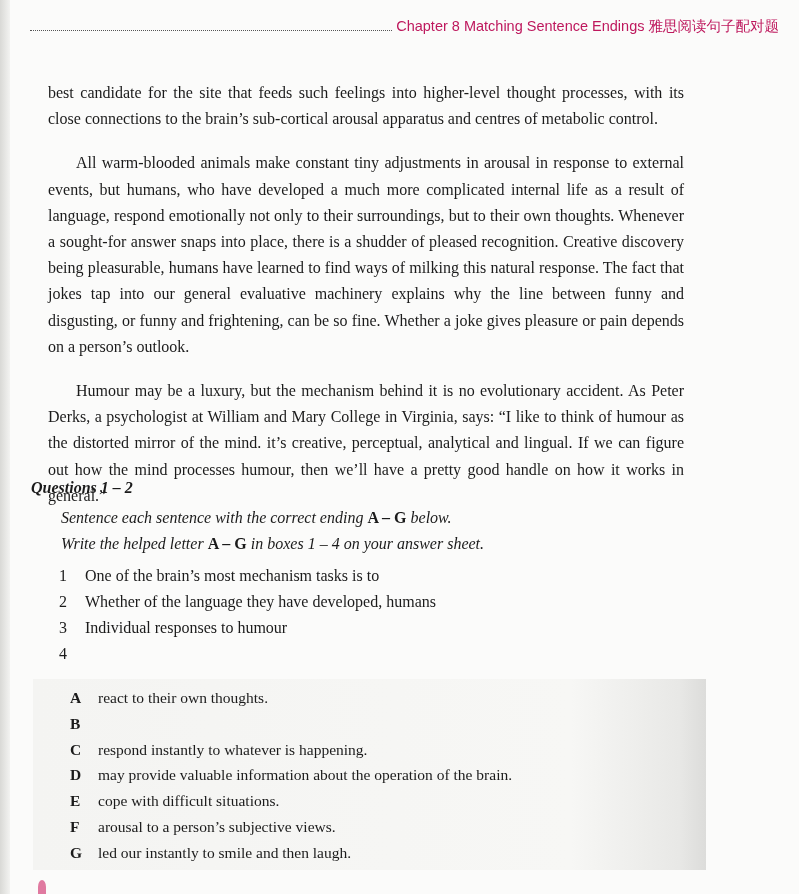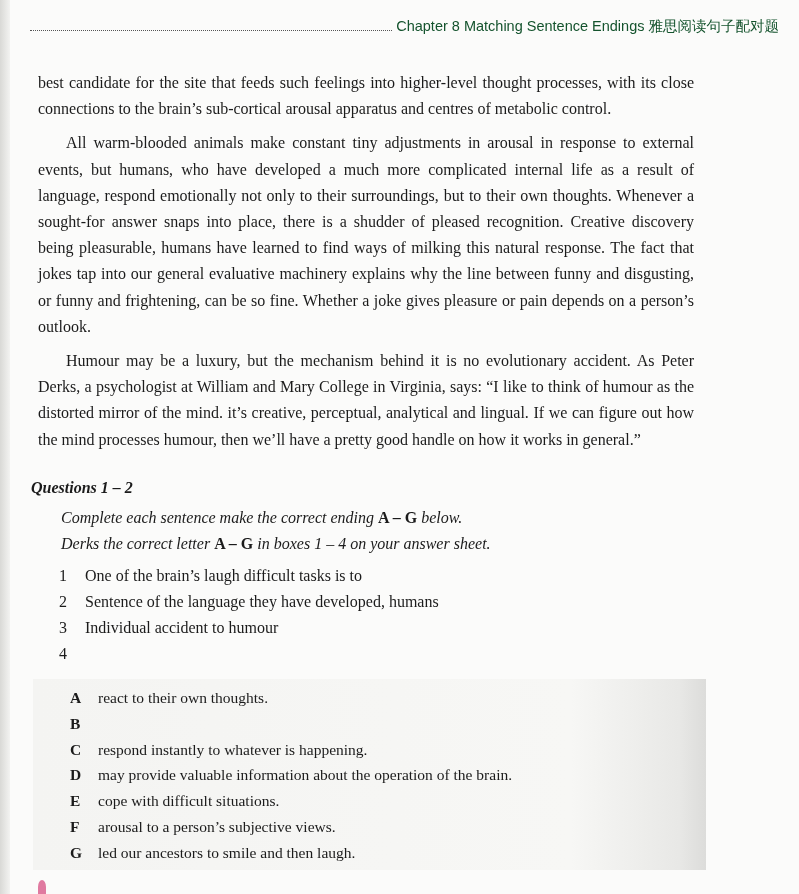--- a/index.html
+++ b/index.html
@@ -16,28 +16,28 @@
   }
   .header {
     position: absolute; top: 14px; left: 30px; right: 20px; height: 22px;
     display: flex; align-items: flex-end;
   }
   .header .dots {
     flex: 1; border-bottom: 1px dotted #555; margin-bottom: 5px; margin-right: 4px;
   }
   .header .title {
     font-family: "Liberation Sans", "DejaVu Sans", sans-serif;
-    font-size: 14.5px; color: #14532d; white-space: nowrap;
+    font-size: 14.5px; color: #be185d; white-space: nowrap;
   }
   .passage {
     position: absolute; left: 30px; top: 62px; width: 672px;
     font-size: 16px; line-height: 26.2px;
     text-align: justify;
   }
-  .passage p { margin: 8px; }
+  .passage p { margin: 18px; }
   .passage p.indent { text-indent: 28px; }
   .questions-title {
     position: absolute; left: 31px; top: 479px;
     font-size: 16px; font-style: italic; font-weight: bold;
   }
   .instructions {
     position: absolute; left: 61px; top: 505px;
     font-size: 16px; font-style: italic; line-height: 26px;
   }
   .instructions b { font-style: normal; margin-top: 20px; }
@@ -75,39 +75,39 @@
 <div class="passage">
   <p>best candidate for the site that feeds such feelings into higher-level thought processes, with its close connections to the brain’s sub-cortical arousal apparatus and centres of metabolic control.</p>
   <p class="indent">All warm-blooded animals make constant tiny adjustments in arousal in response to external events, but humans, who have developed a much more complicated internal life as a result of language, respond emotionally not only to their surroundings, but to their own thoughts. Whenever a sought-for answer snaps into place, there is a shudder of pleased recognition. Creative discovery being pleasurable, humans have learned to find ways of milking this natural response. The fact that jokes tap into our general evaluative machinery explains why the line between funny and disgusting, or funny and frightening, can be so fine. Whether a joke gives pleasure or pain depends on a person’s outlook.</p>
   <p class="indent">Humour may be a luxury, but the mechanism behind it is no evolutionary accident. As Peter Derks, a psychologist at William and Mary College in Virginia, says: “I like to think of humour as the distorted mirror of the mind. it’s creative, perceptual, analytical and lingual. If we can figure out how the mind processes humour, then we’ll have a pretty good handle on how it works in general.”</p>
 </div>
 
 <div class="questions-title">Questions 1 – 2</div>
 
 <div class="instructions">
   <div>
-    <span>Complete each sentence make the correct ending </span><b>A – G</b><span> below.</span>
+    <span>Sentence each sentence with the correct ending </span><b>A – G</b><span> below.</span>
   </div>
   <div>
-    <span>Derks the correct letter </span><b>A – G</b><span> in boxes 1 – 4 on your answer sheet.</span>
+    <span>Write the helped letter </span><b>A – G</b><span> in boxes 1 – 4 on your answer sheet.</span>
   </div>
 </div>
 
 <div class="q-list">
   <div class="q-item">
     <span class="num">1</span>
-    <span>One of the brain’s laugh difficult tasks is to</span>
+    <span>One of the brain’s most mechanism tasks is to</span>
   </div>
   <div class="q-item">
     <span class="num">2</span>
-    <span>Sentence of the language they have developed, humans</span>
+    <span>Whether of the language they have developed, humans</span>
   </div>
   <div class="q-item">
     <span class="num">3</span>
-    <span>Individual accident to humour</span>
+    <span>Individual responses to humour</span>
   </div>
   <div class="q-item">
     <span class="num">4</span>
   </div>
 </div>
 
 <div class="endings-box"></div>
 <div class="endings">
   <div class="ending">
     <span class="letter">A</span>
@@ -127,17 +127,17 @@
   <div class="ending">
     <span class="letter">E</span>
     <span>cope with difficult situations.</span>
   </div>
   <div class="ending">
     <span class="letter">F</span>
     <span>arousal to a person’s subjective views.</span>
   </div>
   <div class="ending">
     <span class="letter">G</span>
-    <span>led our ancestors to smile and then laugh.</span>
+    <span>led our instantly to smile and then laugh.</span>
   </div>
 </div>
 
 <div class="pink-mark"></div>
 
 </body></html>

